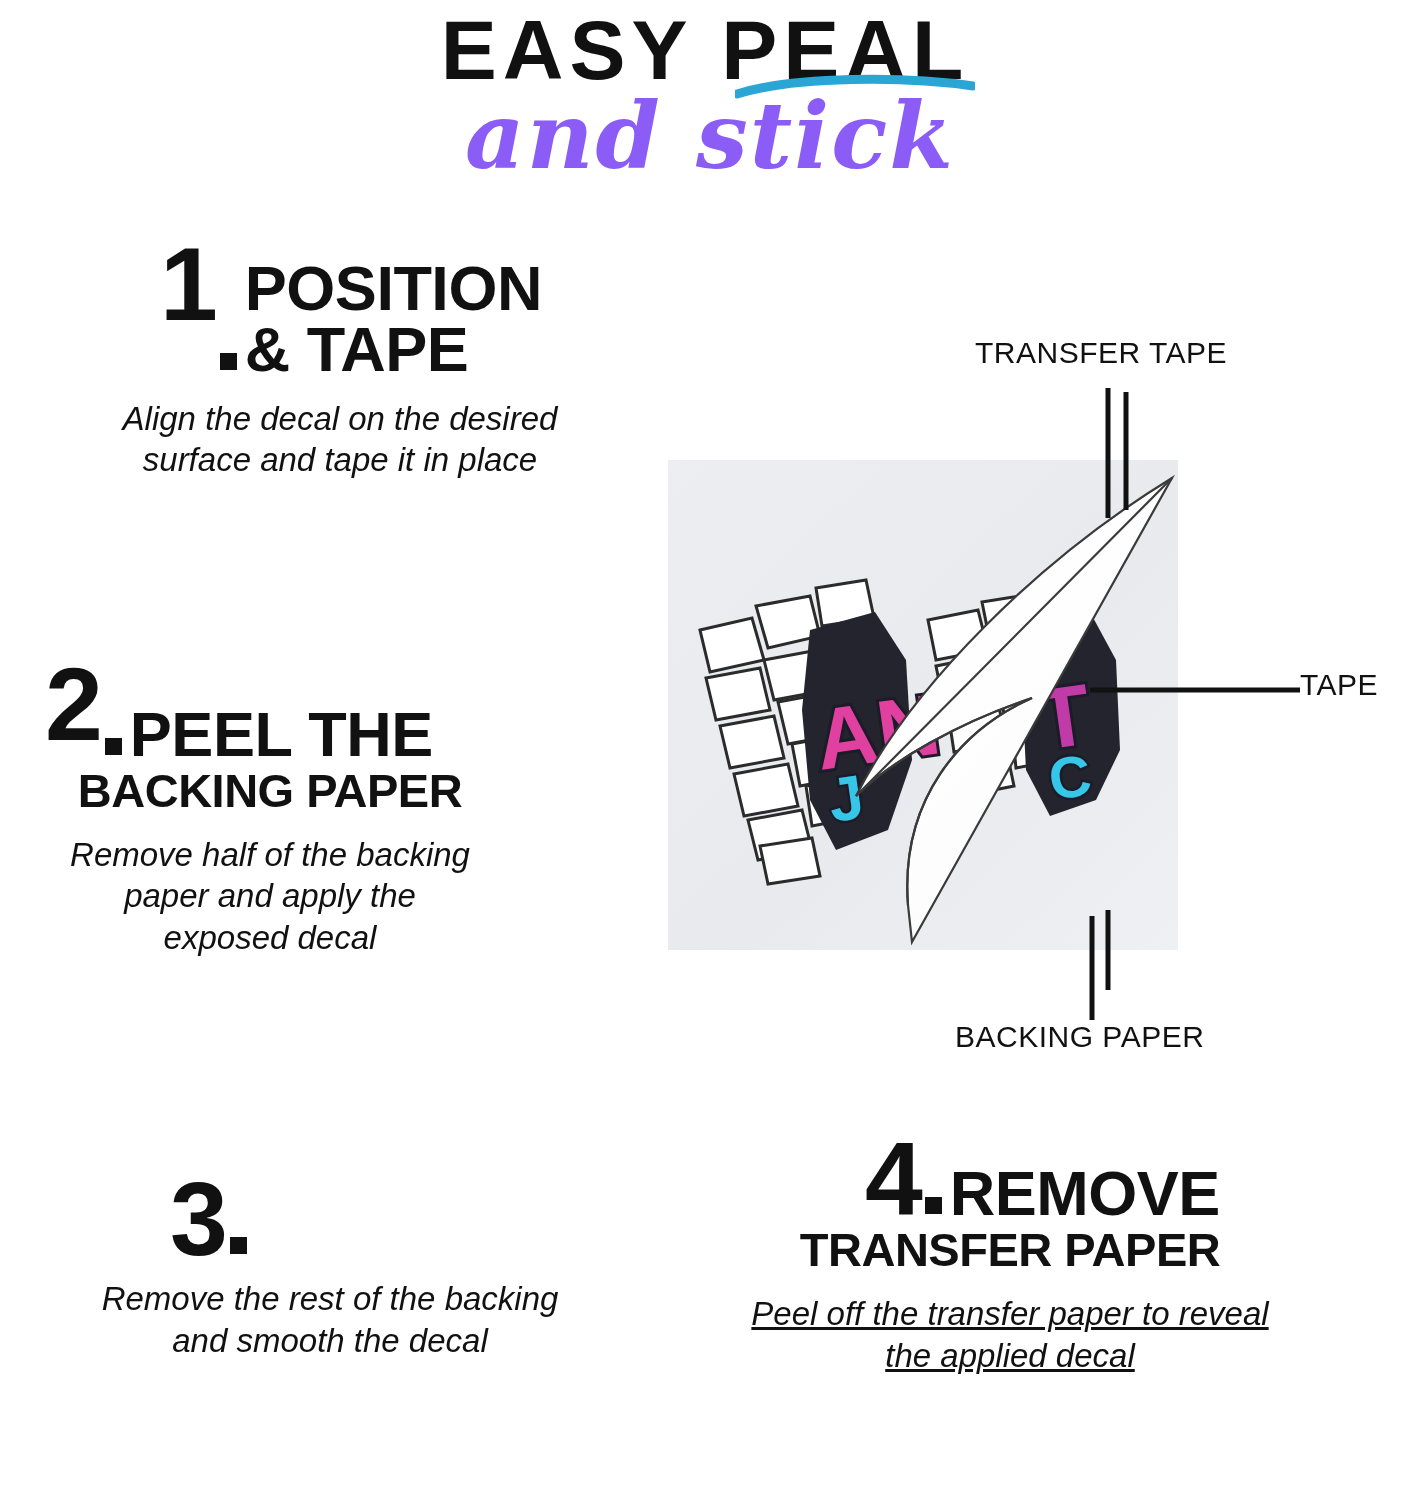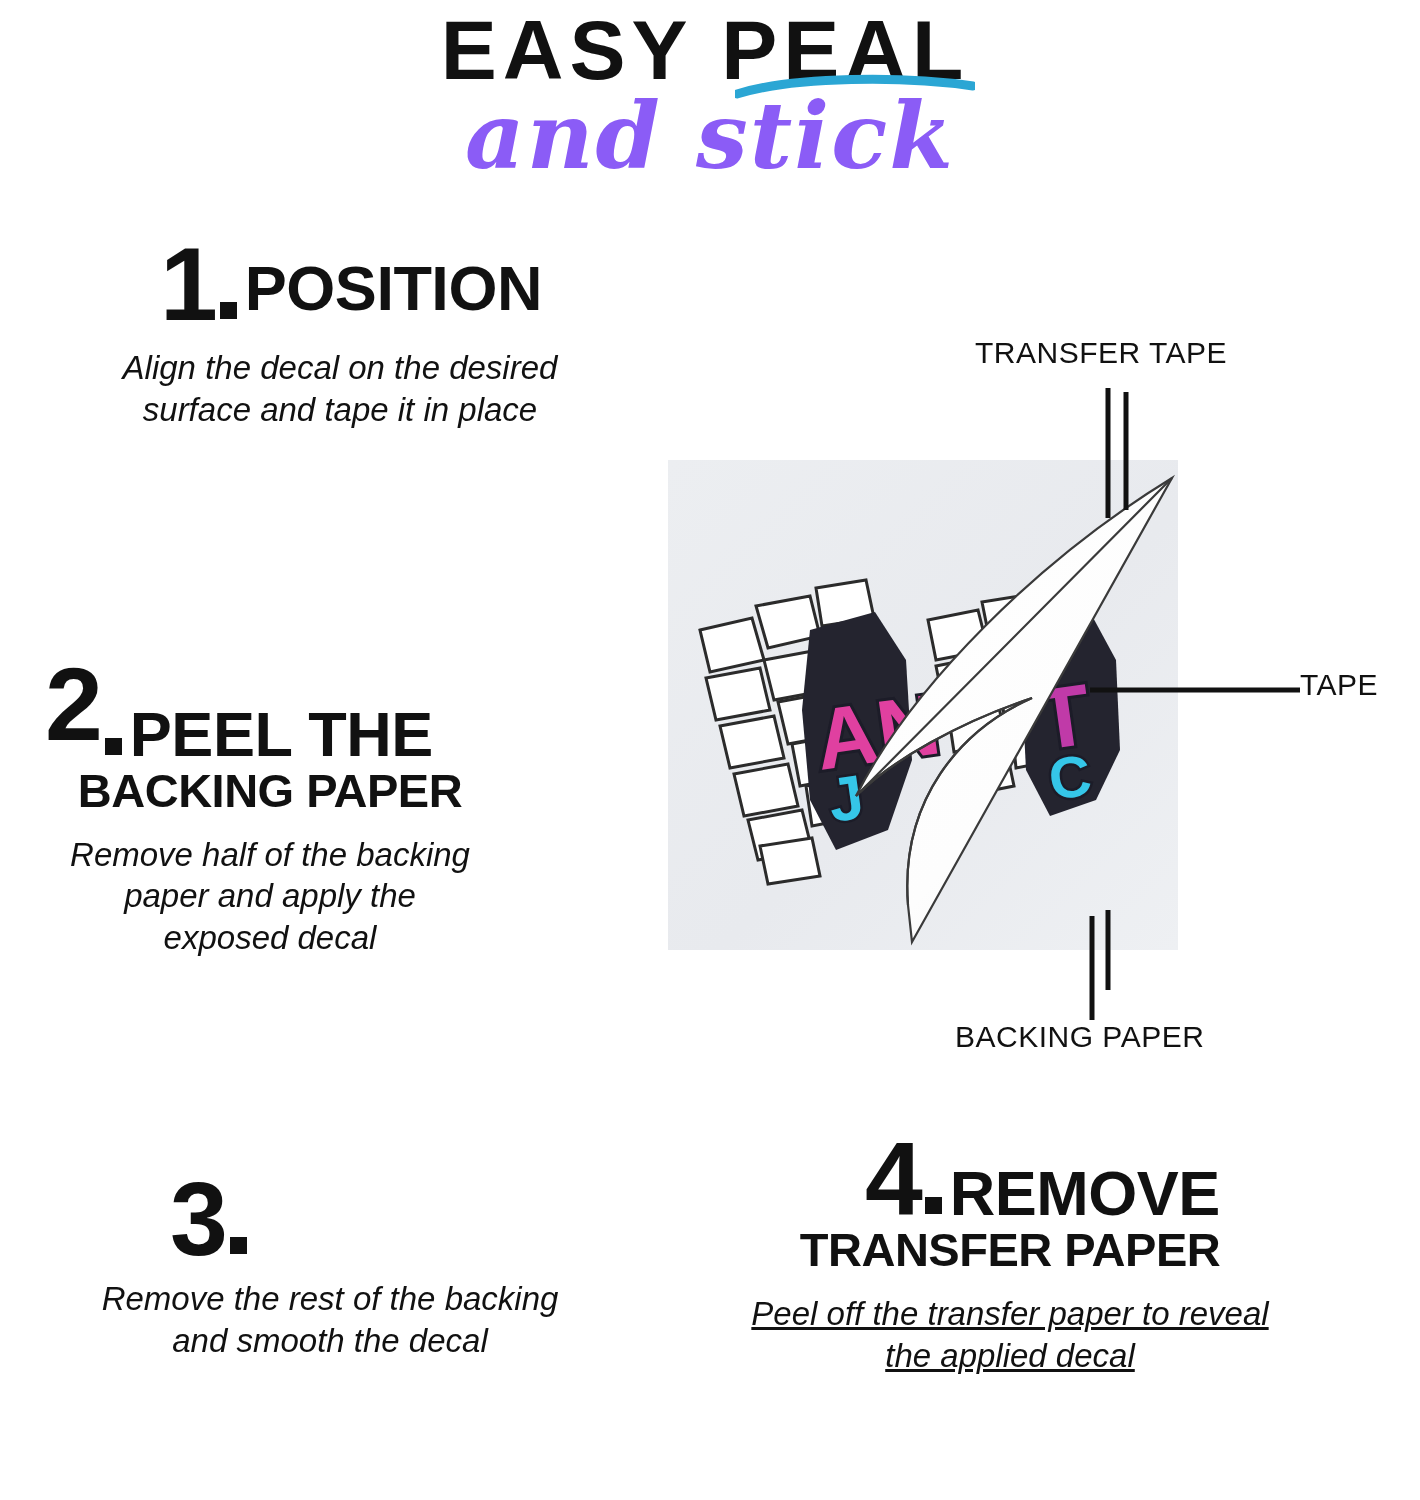--- a/index.html
+++ b/index.html
@@ -173,20 +173,21 @@
   </svg>
   <div id="headline-script">and stick</div>
 </div>
 
 <div class="step" id="step-1">
   <div class="step-head">
     <span class="step-num">1</span>
     <span class="step-dot"></span>
     <span class="step-title">
       <span>POSITION</span><br>
+      <span>&amp; TAPE</span>
     </span>
   </div>
   <div class="step-desc">Align the decal on the desired surface and tape it in place</div>
 </div>
 
 <div class="step" id="step-2">
   <div class="step-head">
     <span class="step-num">2</span>
     <span class="step-dot"></span>
     <span class="step-title">PEEL THE</span>

